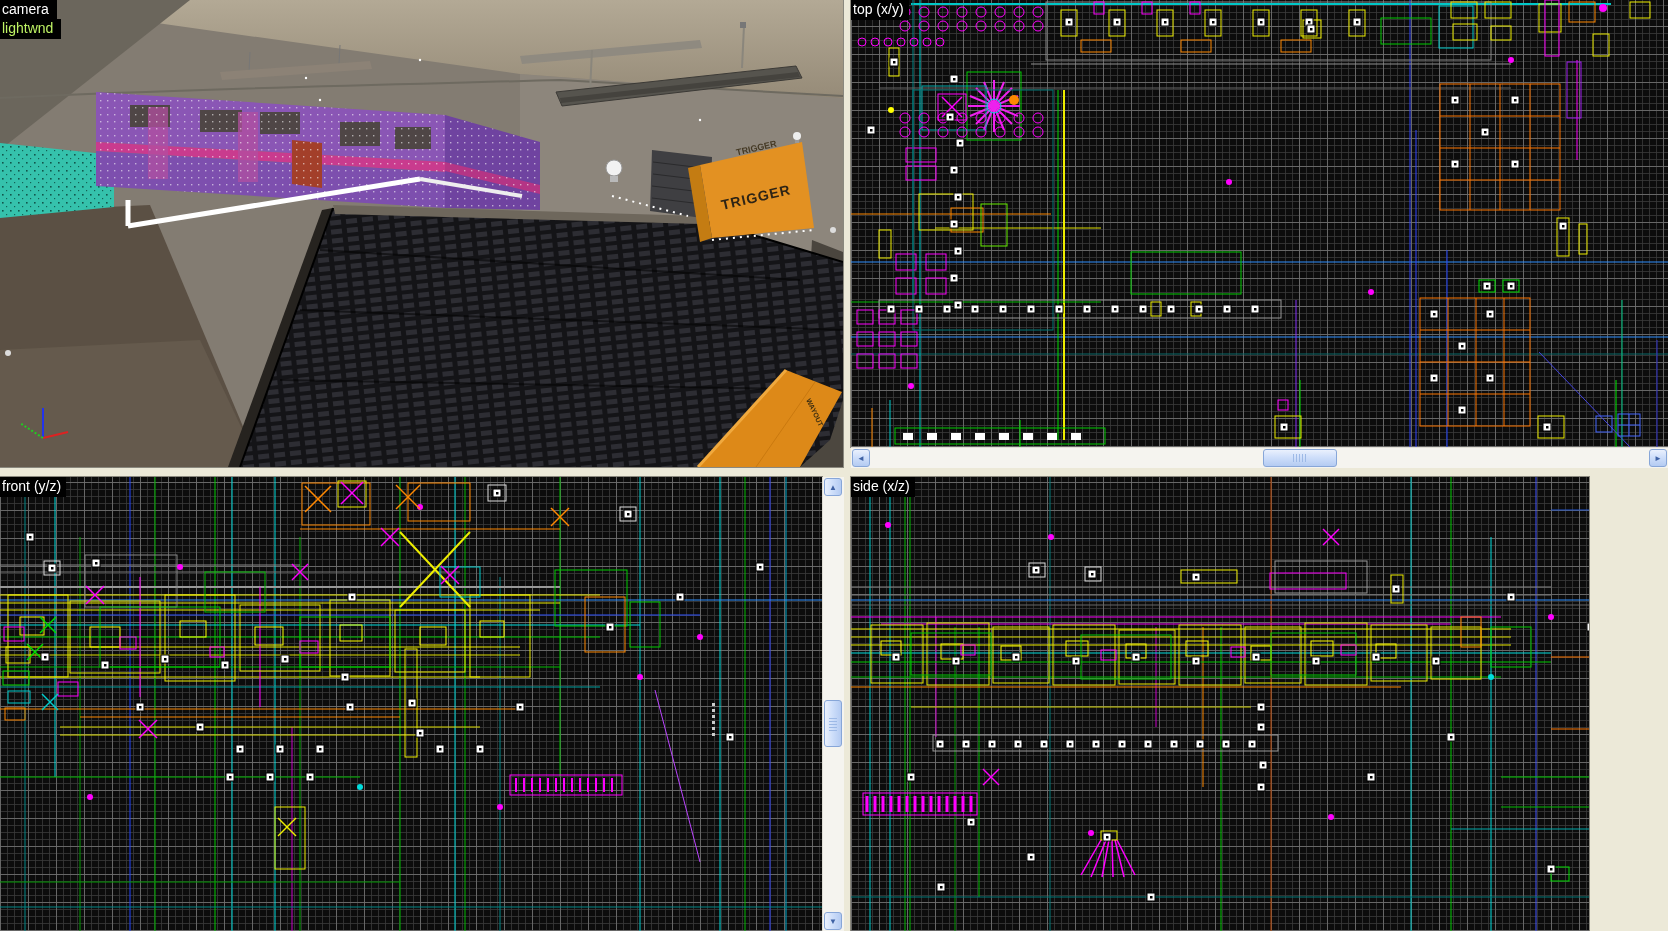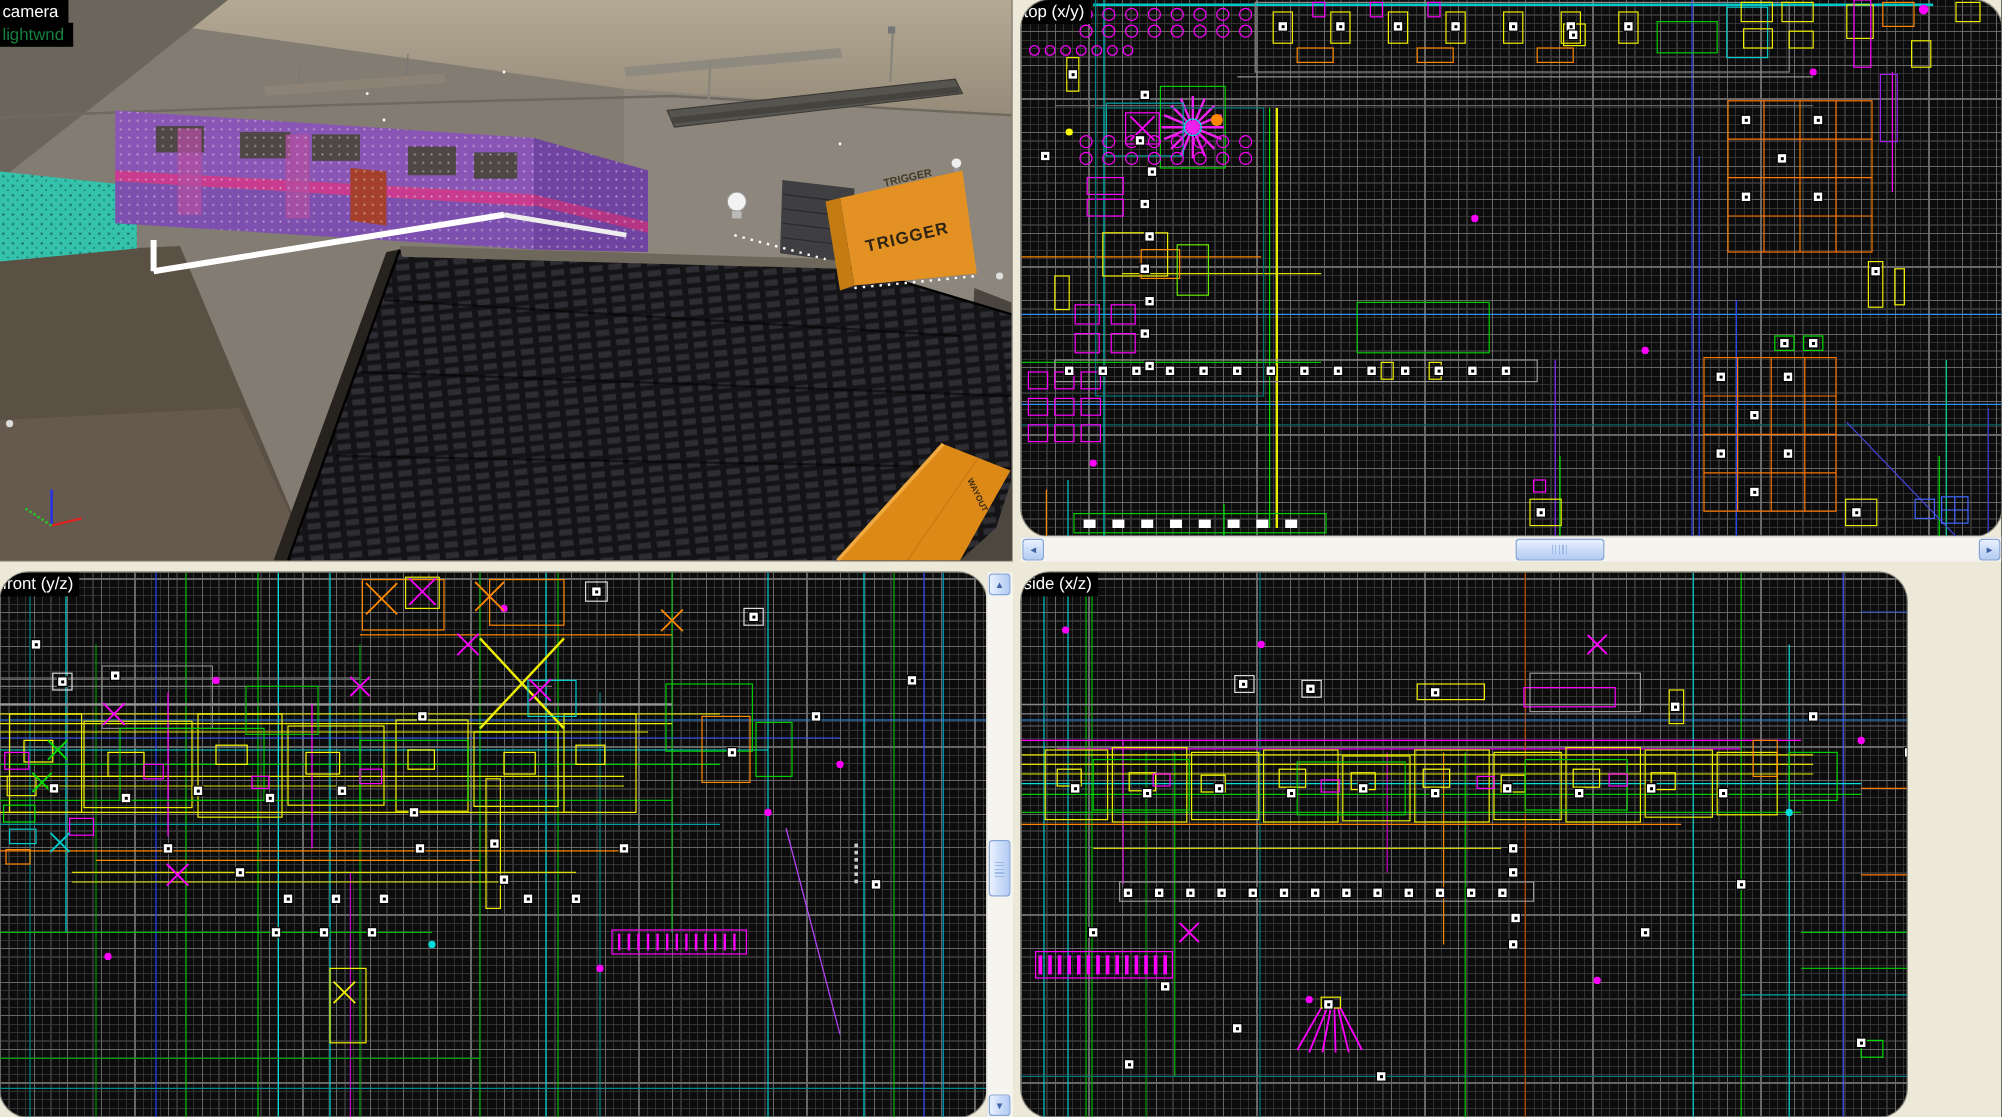--- a/index.html
+++ b/index.html
@@ -8,26 +8,26 @@
   .vp{position:absolute;overflow:hidden;box-shadow:0 0 0 1px #8a887e;}
   .vp3d{left:0;top:0;width:843px;height:467px;background:#837c72;}
   .vpTop{left:851px;top:0;width:817px;height:447px;}
   .vpFront{left:0;top:477px;width:822px;height:454px;}
   .vpSide{left:851px;top:477px;width:738px;height:454px;}
   .grid{background-color:#0c0c0c;
     background-image:
       repeating-linear-gradient(90deg,rgba(112,112,112,.85) 0 1px,transparent 1px 28px),
       repeating-linear-gradient(0deg,rgba(112,112,112,.85) 0 1px,transparent 1px 28px),
       repeating-linear-gradient(90deg,rgba(58,58,58,.8) 0 1px,transparent 1px 7px),
-      repeating-linear-gradient(0deg,rgba(58,58,58,.8) 0 1px,transparent 1px 7px); border-radius: 24px;}
+      repeating-linear-gradient(0deg,rgba(58,58,58,.8) 0 1px,transparent 1px 7px);}
   .grid svg{position:absolute;left:0;top:0;}
   .lbl{position:absolute;left:0;top:0;background:#000;color:#fff;font-size:14px;
        line-height:17px;padding:1px 5px 2px 2px;white-space:nowrap;z-index:5;}
   .lbl.cam{padding-right:8px;}
-  .lbl.light{top:19px;color:#15803d;}
+  .lbl.light{top:19px;color:#bef264;}
   
   .sb{position:absolute;background:#f5f4ef;}
   .sbh{left:851px;top:447px;width:817px;height:20px;border-top:1px solid #e0ded6;}
   .sbv{left:822px;top:477px;width:21px;height:454px;border-left:1px solid #e0ded6;}
   .sbtn,.thumb{position:absolute;border:1px solid #87a6d8;border-radius:3px;
       background:linear-gradient(180deg,#eaf1fd 0%,#cfdffa 45%,#b4cbf2 100%);
       color:#3f62a5;display:flex;align-items:center;justify-content:center;box-sizing:border-box;}
   .sbv .sbtn,.sbv .thumb{background:linear-gradient(90deg,#eaf1fd 0%,#cfdffa 45%,#b4cbf2 100%);}
   .sbtn{width:18px;height:18px;font-size:8px;}
   .sbh .sbtn{top:1px;}  .sbh .sbtn.a1{left:1px;} .sbh .sbtn.a2{right:1px;}

